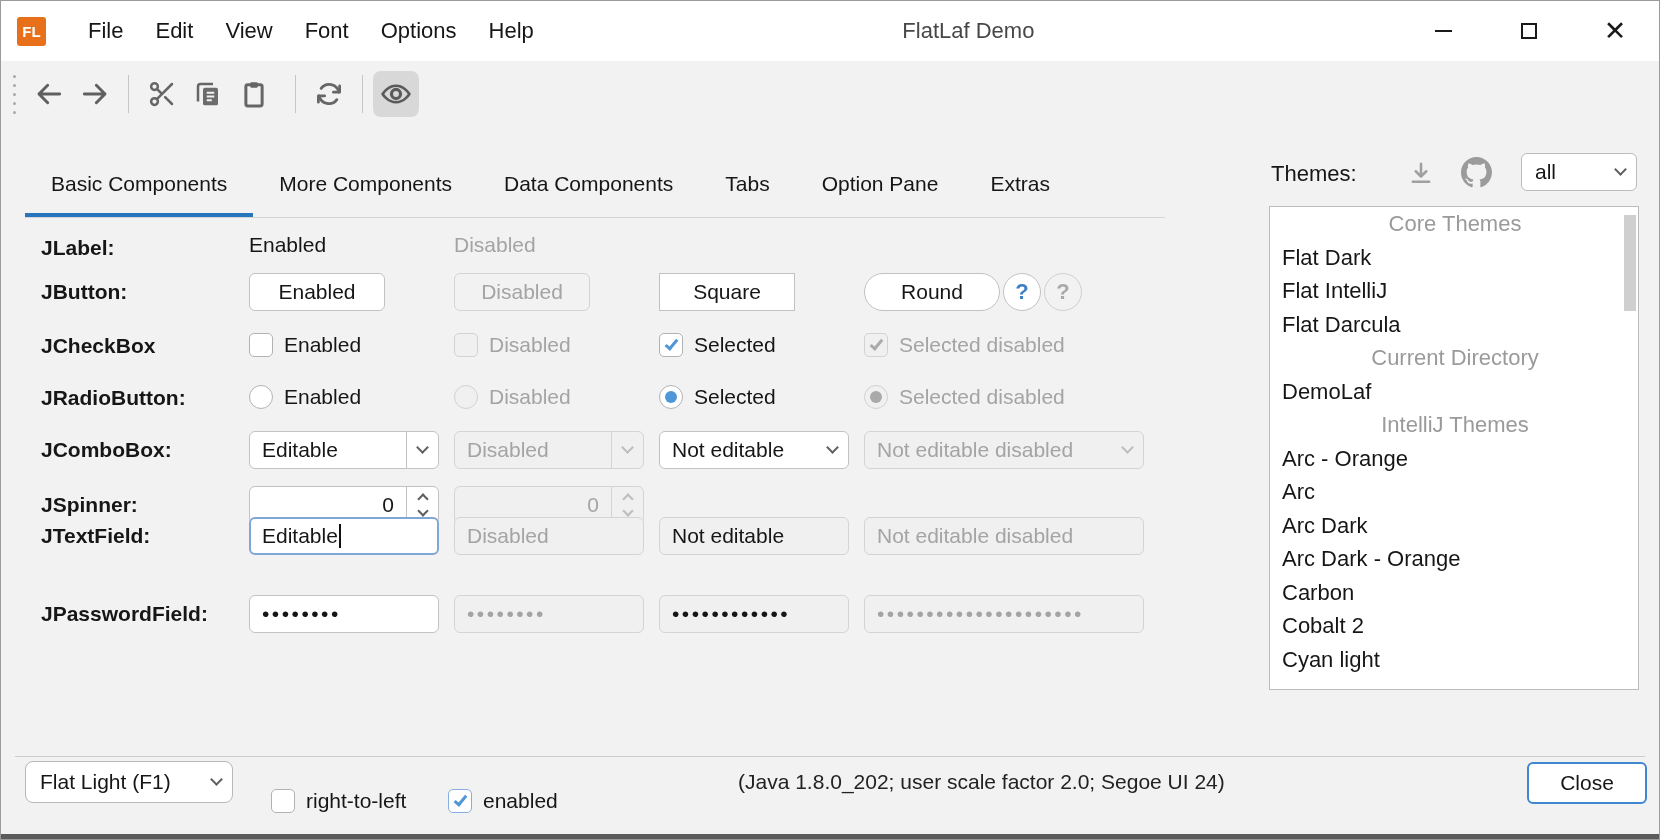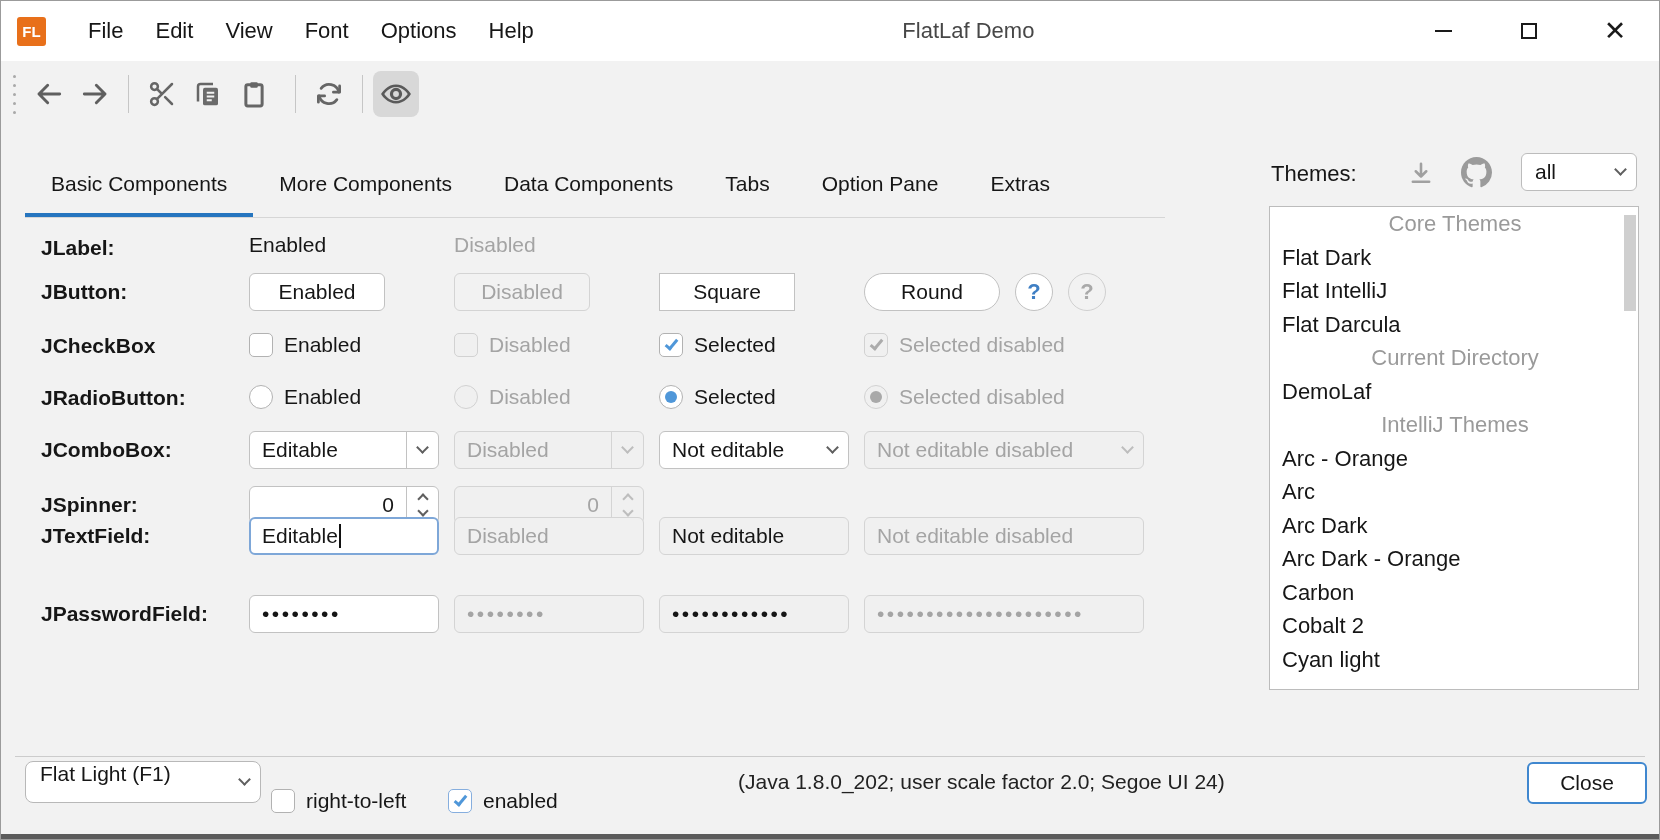--- a/index.html
+++ b/index.html
@@ -117,22 +117,22 @@
          display:flex;align-items:center;font-size:21px;padding-left:12px;white-space:nowrap;}
   .field.wide{width:280px;}
   .field.focused{border:2px solid #7ea7d8;padding-left:11px;}
   .field.grayfield{background:#f0f0f0;border-color:#d4d4d4;}
   .field.grayfield.distext{color:#a4a4a4;}
   .caret{display:inline-block;width:2px;height:24px;background:#111;margin-left:1px;}
   .pwtext{letter-spacing:2.5px;font-size:21px;}
 
   
   .bottomsep{position:absolute;top:755px;left:14px;right:14px;height:1px;background:#cccccc;}
-  .lafcombo{position:absolute;top:760px;left:24px;width:236px;height:42px;background:#fff;border:1px solid #b8b8b8;
-            border-radius:8px;display:flex;align-items:flex-start;font-size:21px;}
+  .lafcombo{position:absolute;top:760px;left:24px;width:208px;height:42px;background:#fff;border:1px solid #b8b8b8;
+            border-radius:8px;display:flex;align-items:center;font-size:21px;}
   .lafcombo .cval{flex:1;padding-left:14px;}
   .bb-cb{position:absolute;display:flex;font-size:21px;height:26px;margin-top:20px;}
   .bb-rtl{top:768px;left:270px;}
   .bb-enabled{top:768px;left:447px;}
   .statusbar{position:absolute;top:769px;left:737px;font-size:21px;color:#222;}
   .closebtn{position:absolute;top:761px;left:1526px;width:120px;height:42px;background:#fff;border:2px solid #3f87cf;
             border-radius:6px;display:flex;align-items:center;justify-content:center;font-size:21px;}
 </style>
 </head>
 <body>
@@ -287,21 +287,21 @@
     <div class="cell c0 rowlabel">JButton:</div>
     <div class="cell c1">
         <div class="btn">Enabled</div>
       </div>
     <div class="cell c2">
         <div class="btn disbtn">Disabled</div>
       </div>
     <div class="cell c3">
         <div class="btn square">Square</div>
       </div>
-    <div class="cell c4" style="display:flex;gap:15px;">
+    <div class="cell c4" style="display:flex;gap:3px;">
       <div class="btn round">Round</div>
       <div class="helpbtn">?</div>
       <div class="helpbtn dishelp">?</div>
     </div>
   </div>
 
   <div class="crow" style="top:326px;height:36px;">
     <div class="cell c0 rowlabel">JCheckBox</div>
     <div class="cell c1 cbcell">
       <span class="cbbox"></span>

